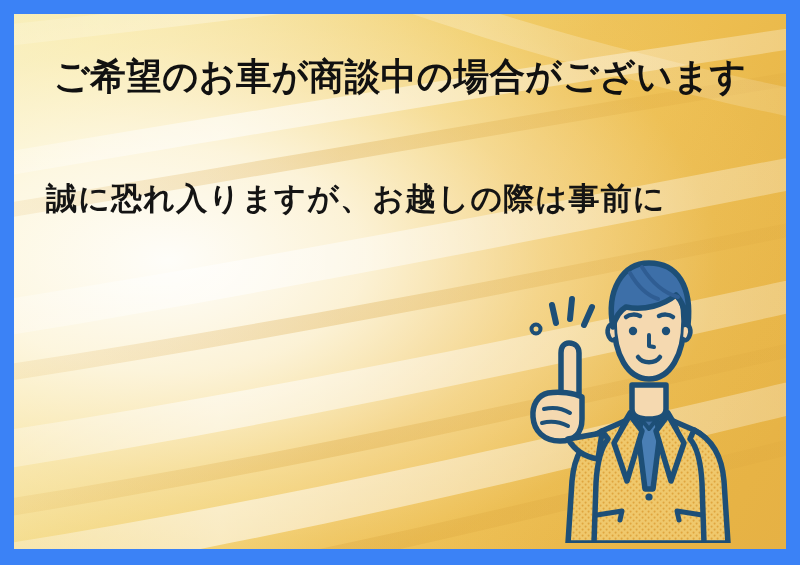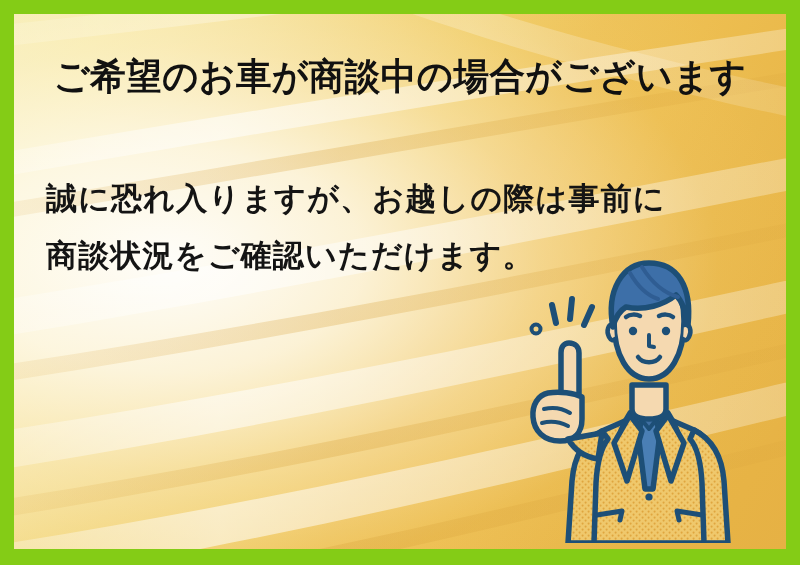--- a/index.html
+++ b/index.html
@@ -14,21 +14,21 @@
     overflow: hidden;
     font-family: "Liberation Sans", "DejaVu Sans", sans-serif;
   }
 
   
   .banner {
     position: relative;
     width: 800px;
     height: 565px;
     box-sizing: border-box;
-    background: #84cc16;
+    background: #3b82f6;
     padding: 14px 14px 16px 14px;
   }
 
   
   .canvas {
     position: relative;
     width: 100%;
     height: 100%;
     overflow: hidden;
     background:
@@ -144,21 +144,20 @@
           <path d="M320,0 C500,86 700,168 1060,236 L1060,268 C690,196 480,110 300,18 Z" fill="url(#stkL)" opacity="0.45"></path>
         </g>
       </svg>
     </div>
 
     <div class="text-layer">
       <div class="headline">ご希望のお車が商談中の場合がございます</div>
 
       <div class="body-lines">
         <div class="body-line">誠に恐れ入りますが、お越しの際は事前に</div>
-        <div class="body-line">商談状況をご確認いただけます。</div>
       </div>
     </div>
 
     <div class="illustration">
       <svg viewBox="0 0 262 306" aria-hidden="true">
         <defs>
           <pattern id="dots" width="6" height="6" patternUnits="userSpaceOnUse">
             <rect width="6" height="6" fill="#efc86c"></rect>
             <circle cx="1.6" cy="1.6" r="1.05" fill="#e0a63f"></circle>
             <circle cx="4.6" cy="4.6" r="1.05" fill="#e0a63f"></circle>

